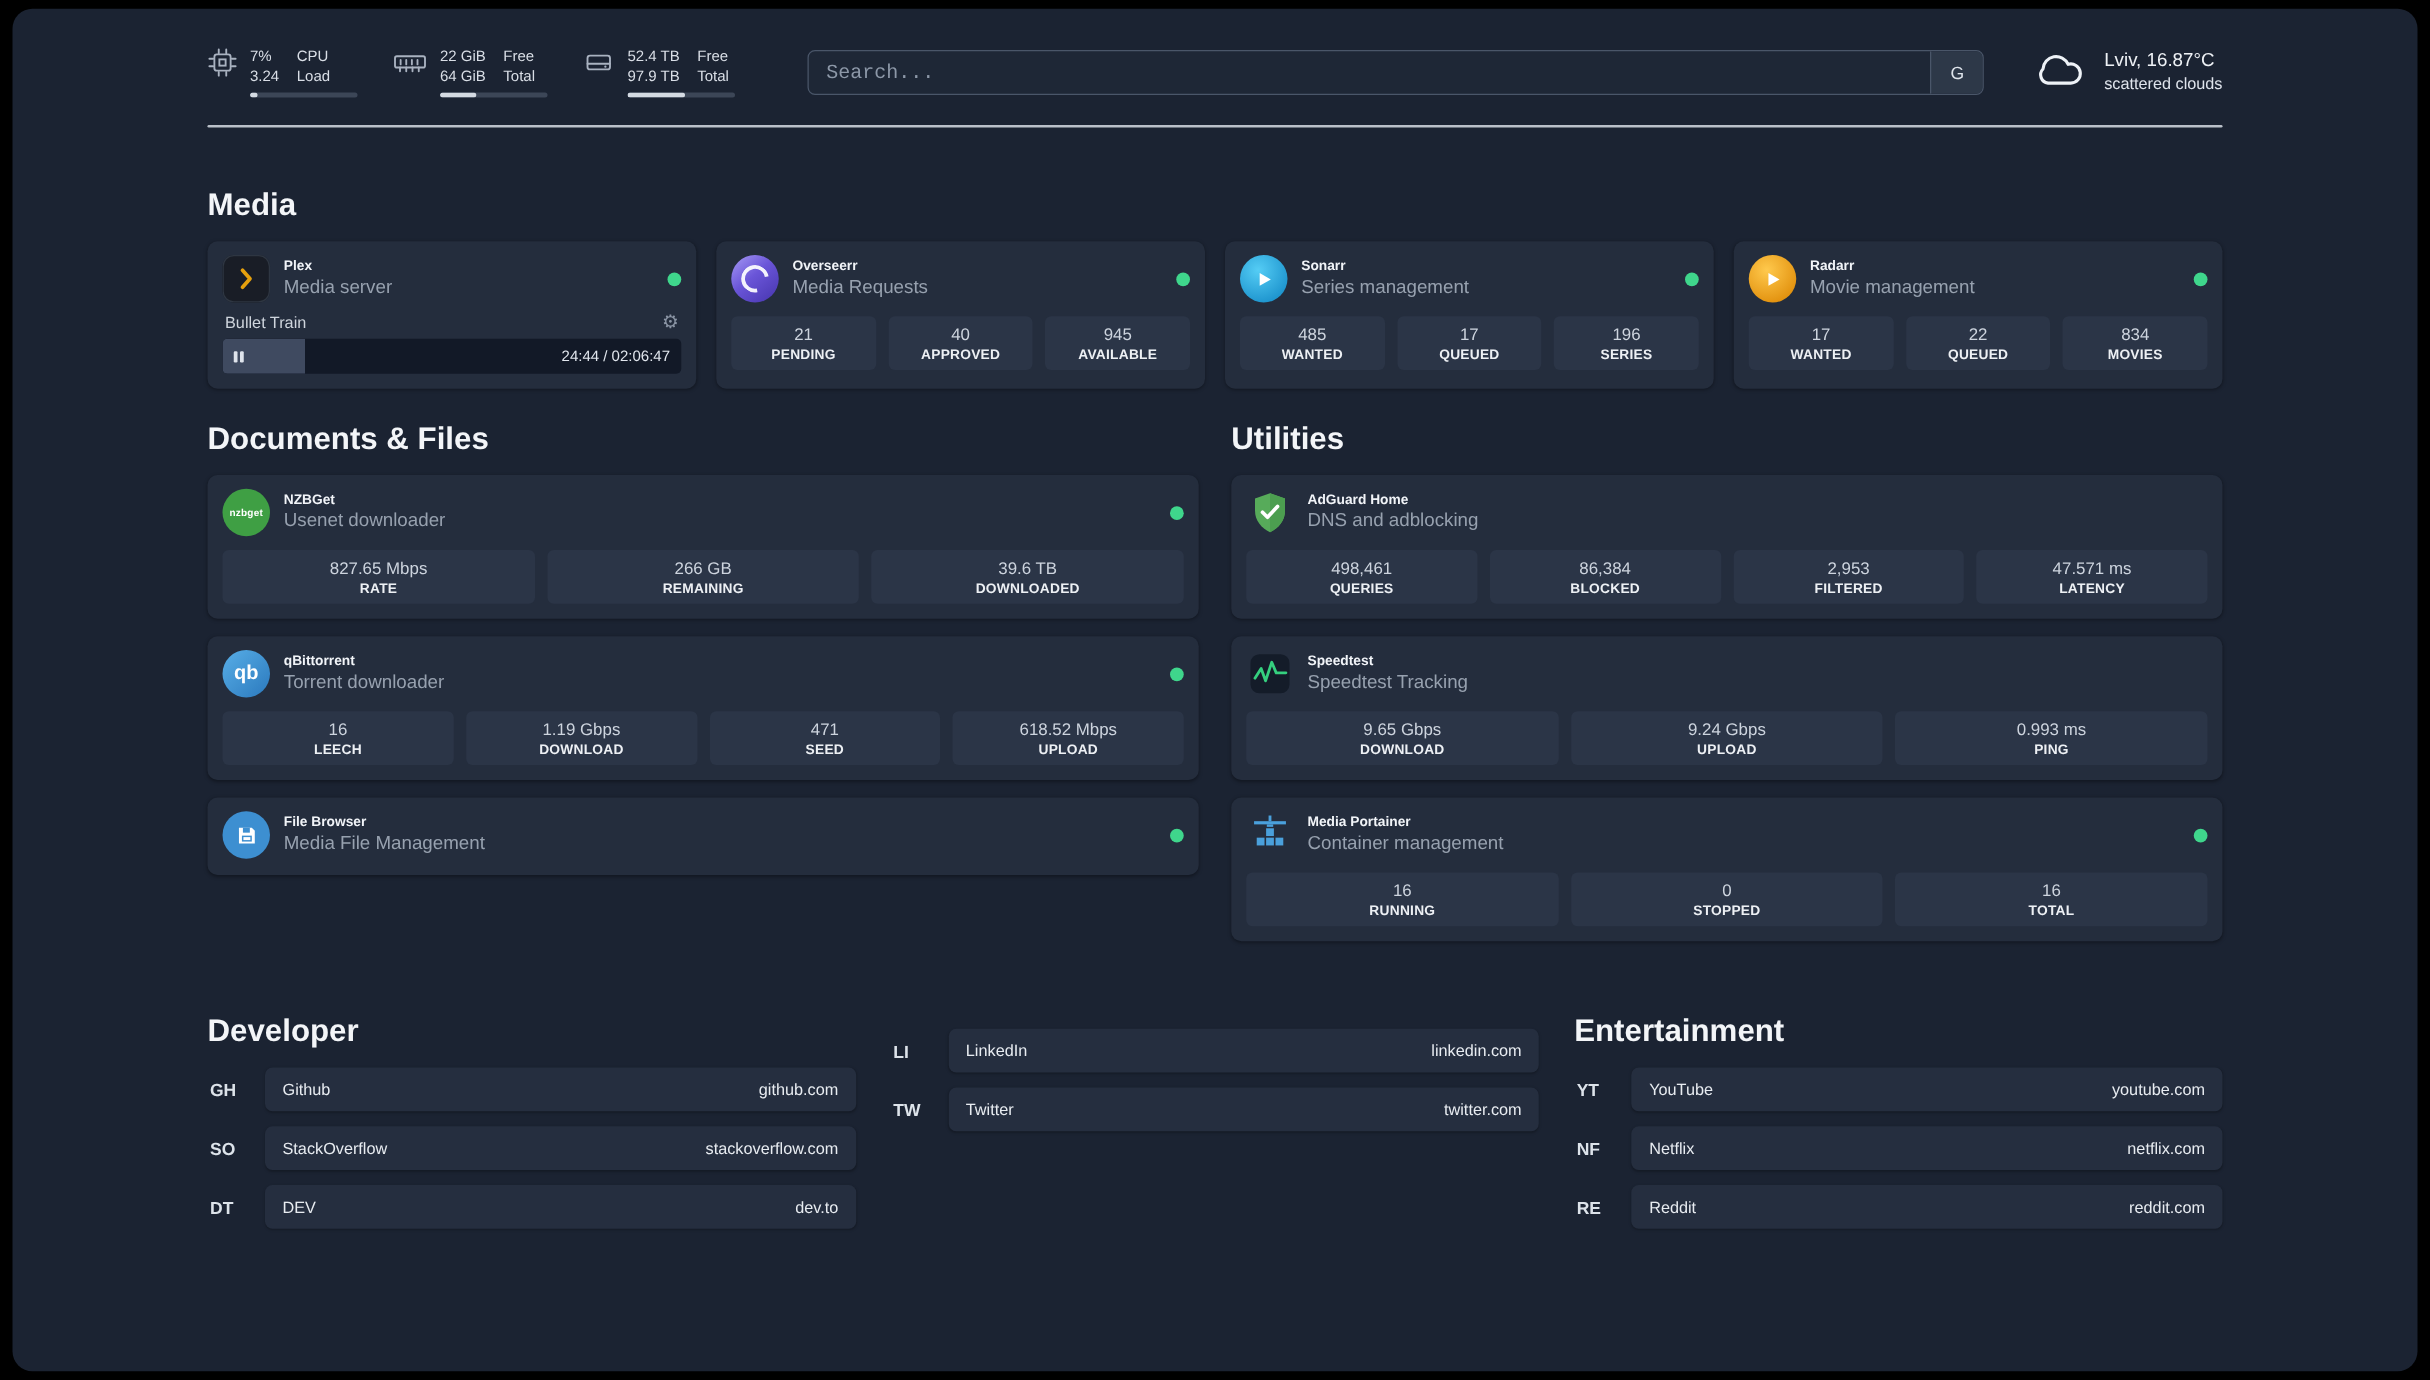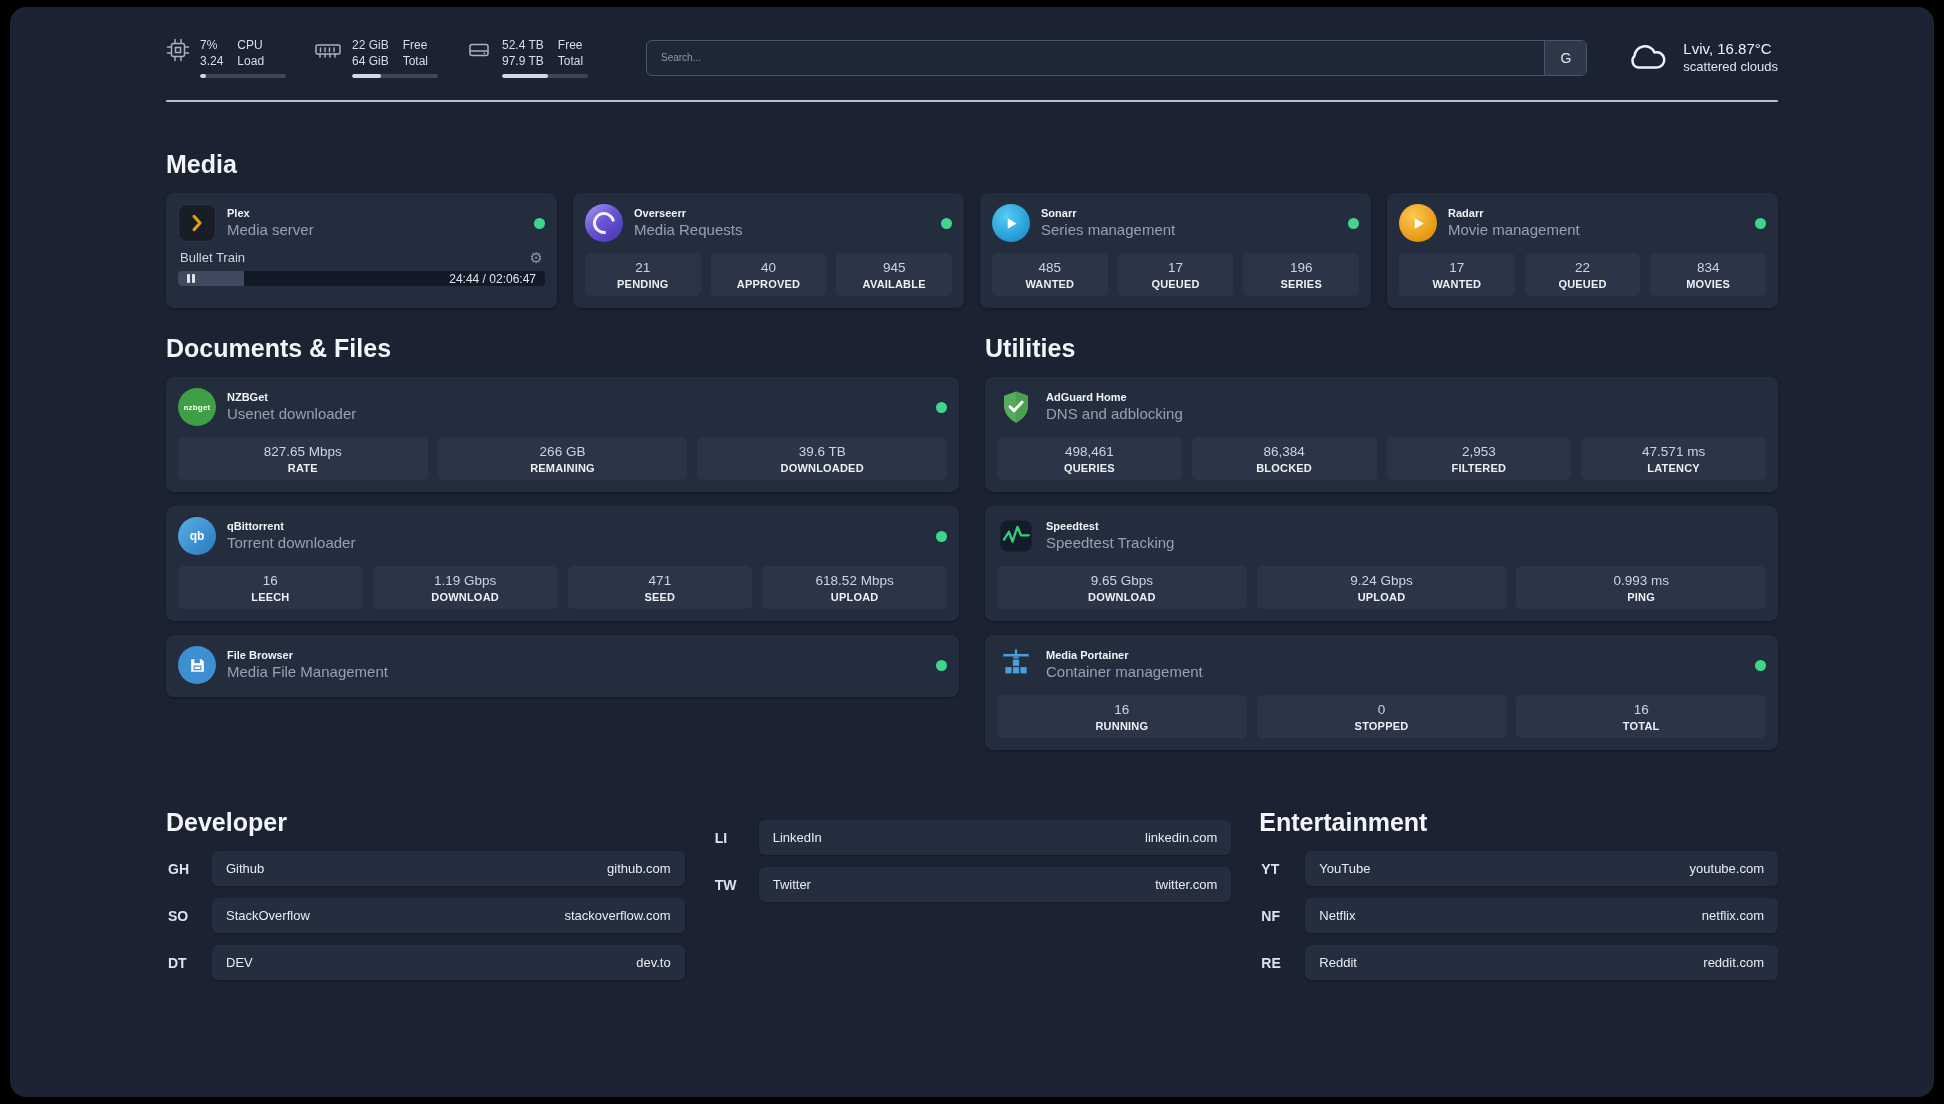--- a/index.html
+++ b/index.html
@@ -26,21 +26,21 @@
   .res-col { display:flex; flex-direction:column; font-size:12px; color:#d9dee6; line-height:1.35; white-space:nowrap; }
   .res-bar { height:4px; background:#3c4657; border-radius:2px; overflow:hidden; width:100%; }
   .res-fill { display:block; height:100%; background:#d4dae2; border-radius:2px; }
 
   .search-wrap {
     flex:1; display:flex; margin:0 38px 0 30px; height:36px;
     border:1px solid #4a5669; border-radius:6px; overflow:hidden; background:#1e2736;
   }
   .search-input {
     flex:1; background:transparent; border:0; outline:none;
-    color:#e8ecf2; padding:0 14px; font-size:10px; font-family:Liberation Sans, sans-serif;
+    color:#e8ecf2; padding:0 14px; font-size:16px; font-family:Liberation Mono, monospace;
   }
   .search-input::placeholder { color:#8d98a8; }
   .search-btn {
     width:42px; background:#2d3848; border:0; border-left:1px solid #4a5669;
     color:#dfe5ec; font-size:14px; cursor:pointer; font-family:inherit;
   }
   .weather { display:flex; align-items:center; gap:12px; cursor:pointer; }
   .weather-line1 { font-size:15px; color:#eef1f5; line-height:1.3; }
   .weather-line2 { font-size:13px; color:#dfe4ec; line-height:1.3; }
 
@@ -73,31 +73,31 @@
   
   .icon-plex { background:#191d26; border-radius:9px; box-shadow:inset 0 0 0 1px #2e3642; }
   .icon-overseerr { background:linear-gradient(140deg,#a89bf5 0%,#6a55d8 45%,#4534ad 100%); }
   .icon-overseerr::after {
     content:""; position:absolute; inset:8px; border-radius:50%;
     border:3.5px solid rgba(255,255,255,.92); border-right-color:transparent; transform:rotate(35deg);
   }
   .icon-sonarr { background:radial-gradient(circle at 38% 32%, #55cdf5, #1f96cf 75%); }
   .icon-radarr { background:radial-gradient(circle at 38% 32%, #ffc94d, #e39310 75%); }
   .icon-nzbget { background:#3f9f44; color:#fff; font-size:8px; font-weight:700; letter-spacing:.2px; }
-  .icon-qb { background:linear-gradient(135deg,#58aee7,#2b79bd); color:#fff; font-size:12px; font-weight:700; }
+  .icon-qb { background:linear-gradient(135deg,#58aee7,#2b79bd); color:#fff; font-size:16px; font-weight:700; }
   .icon-fb { background:#3d8fd1; }
   .icon-bare { background:transparent; border-radius:0; }
 
   
   .player { margin-top:7px; }
   .player-top { display:flex; align-items:center; justify-content:space-between; padding:0 2px; }
   .player-title { font-size:13px; color:#cfd5dd; }
   .gear { color:#8b95a5; font-size:15px; cursor:pointer; line-height:1; }
   .player-strip {
-    margin-top:6px; position:relative; height:15px; background:#121927;
+    margin-top:6px; position:relative; height:28px; background:#121927;
     border-radius:4px; overflow:hidden; display:flex; align-items:center; cursor:pointer;
   }
   .player-fill { position:absolute; left:0; top:0; bottom:0; background:#3f4a60; }
   .pause { position:relative; z-index:2; display:flex; gap:2.5px; margin-left:9px; cursor:pointer; }
   .pause i { width:2.5px; height:9px; background:#dfe4ec; border-radius:1px; display:block; }
   .player-time { position:absolute; right:9px; z-index:2; font-size:12px; color:#e2e7ee; }
 
   
   .cols { margin-top:26px; display:grid; grid-template-columns:1fr 1fr; gap:0 26px; align-items:start; }
   .col .card { margin-bottom:14px; }

